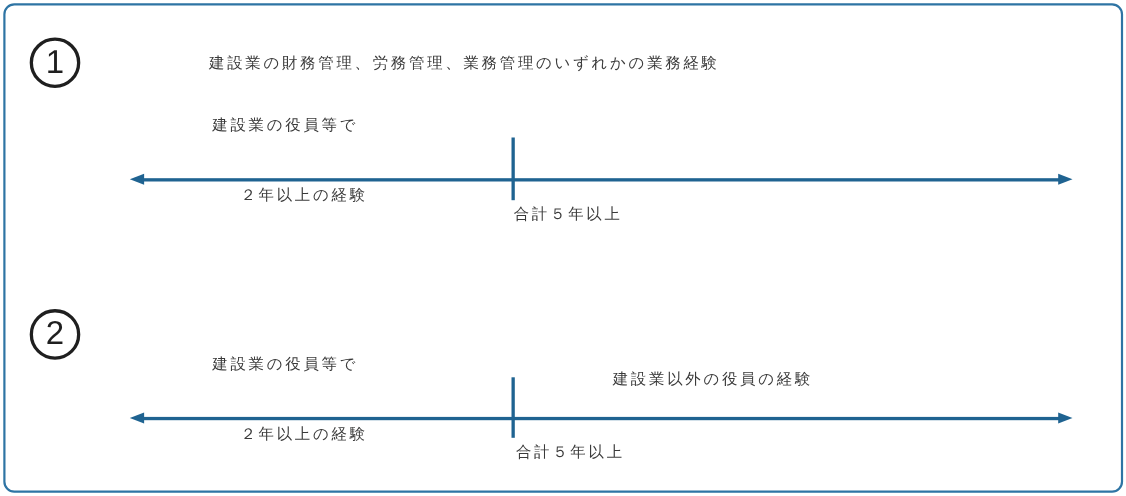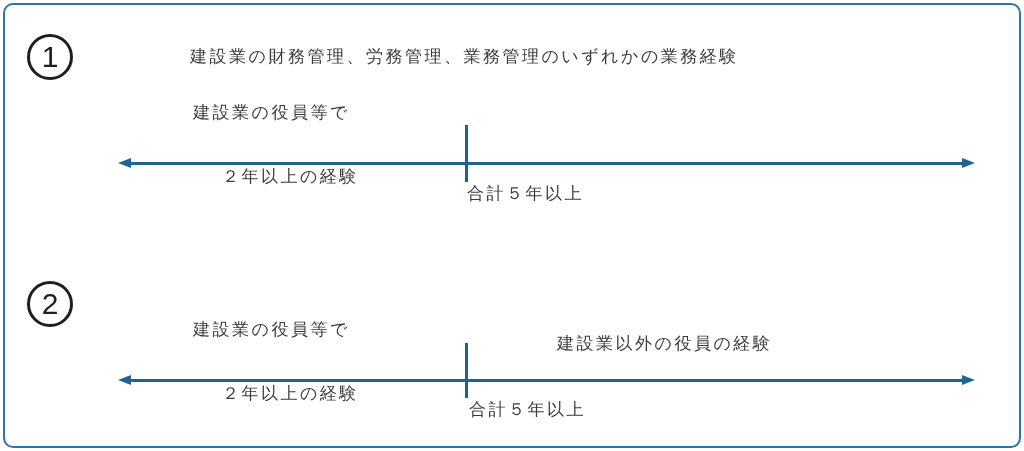--- a/index.html
+++ b/index.html
@@ -32,21 +32,21 @@
     border-radius: 50%;
     display: flex; align-items: center; justify-content: center;
     font-size: 30px;
     color: var(--circle);
     box-sizing: border-box;
     line-height: 1;
   }
   .c1 { left: 27px; top: 34px; }
   .c2 { left: 27px; top: 281px; }
 
-  .jp { letter-spacing: 2.5px; font-size: 17px; line-height: 32px; white-space: pre; }
+  .jp { letter-spacing: 2.5px; font-size: 14px; line-height: 32px; white-space: pre; }
 
   .title-1    { position: absolute; left: 190px; top: 41px; }
   .s1-left    { position: absolute; left: 193px; top: 97px; }
   .s1-right   { position: absolute; left: 553px; top: 113px; }
   .s1-total   { position: absolute; left: 467px; top: 178px; }
   .s2-left    { position: absolute; left: 193px; top: 314px; }
   .s2-right   { position: absolute; left: 557px; top: 328px; }
   .s2-total   { position: absolute; left: 469px; top: 394px; }
 
   .range-arrow {

